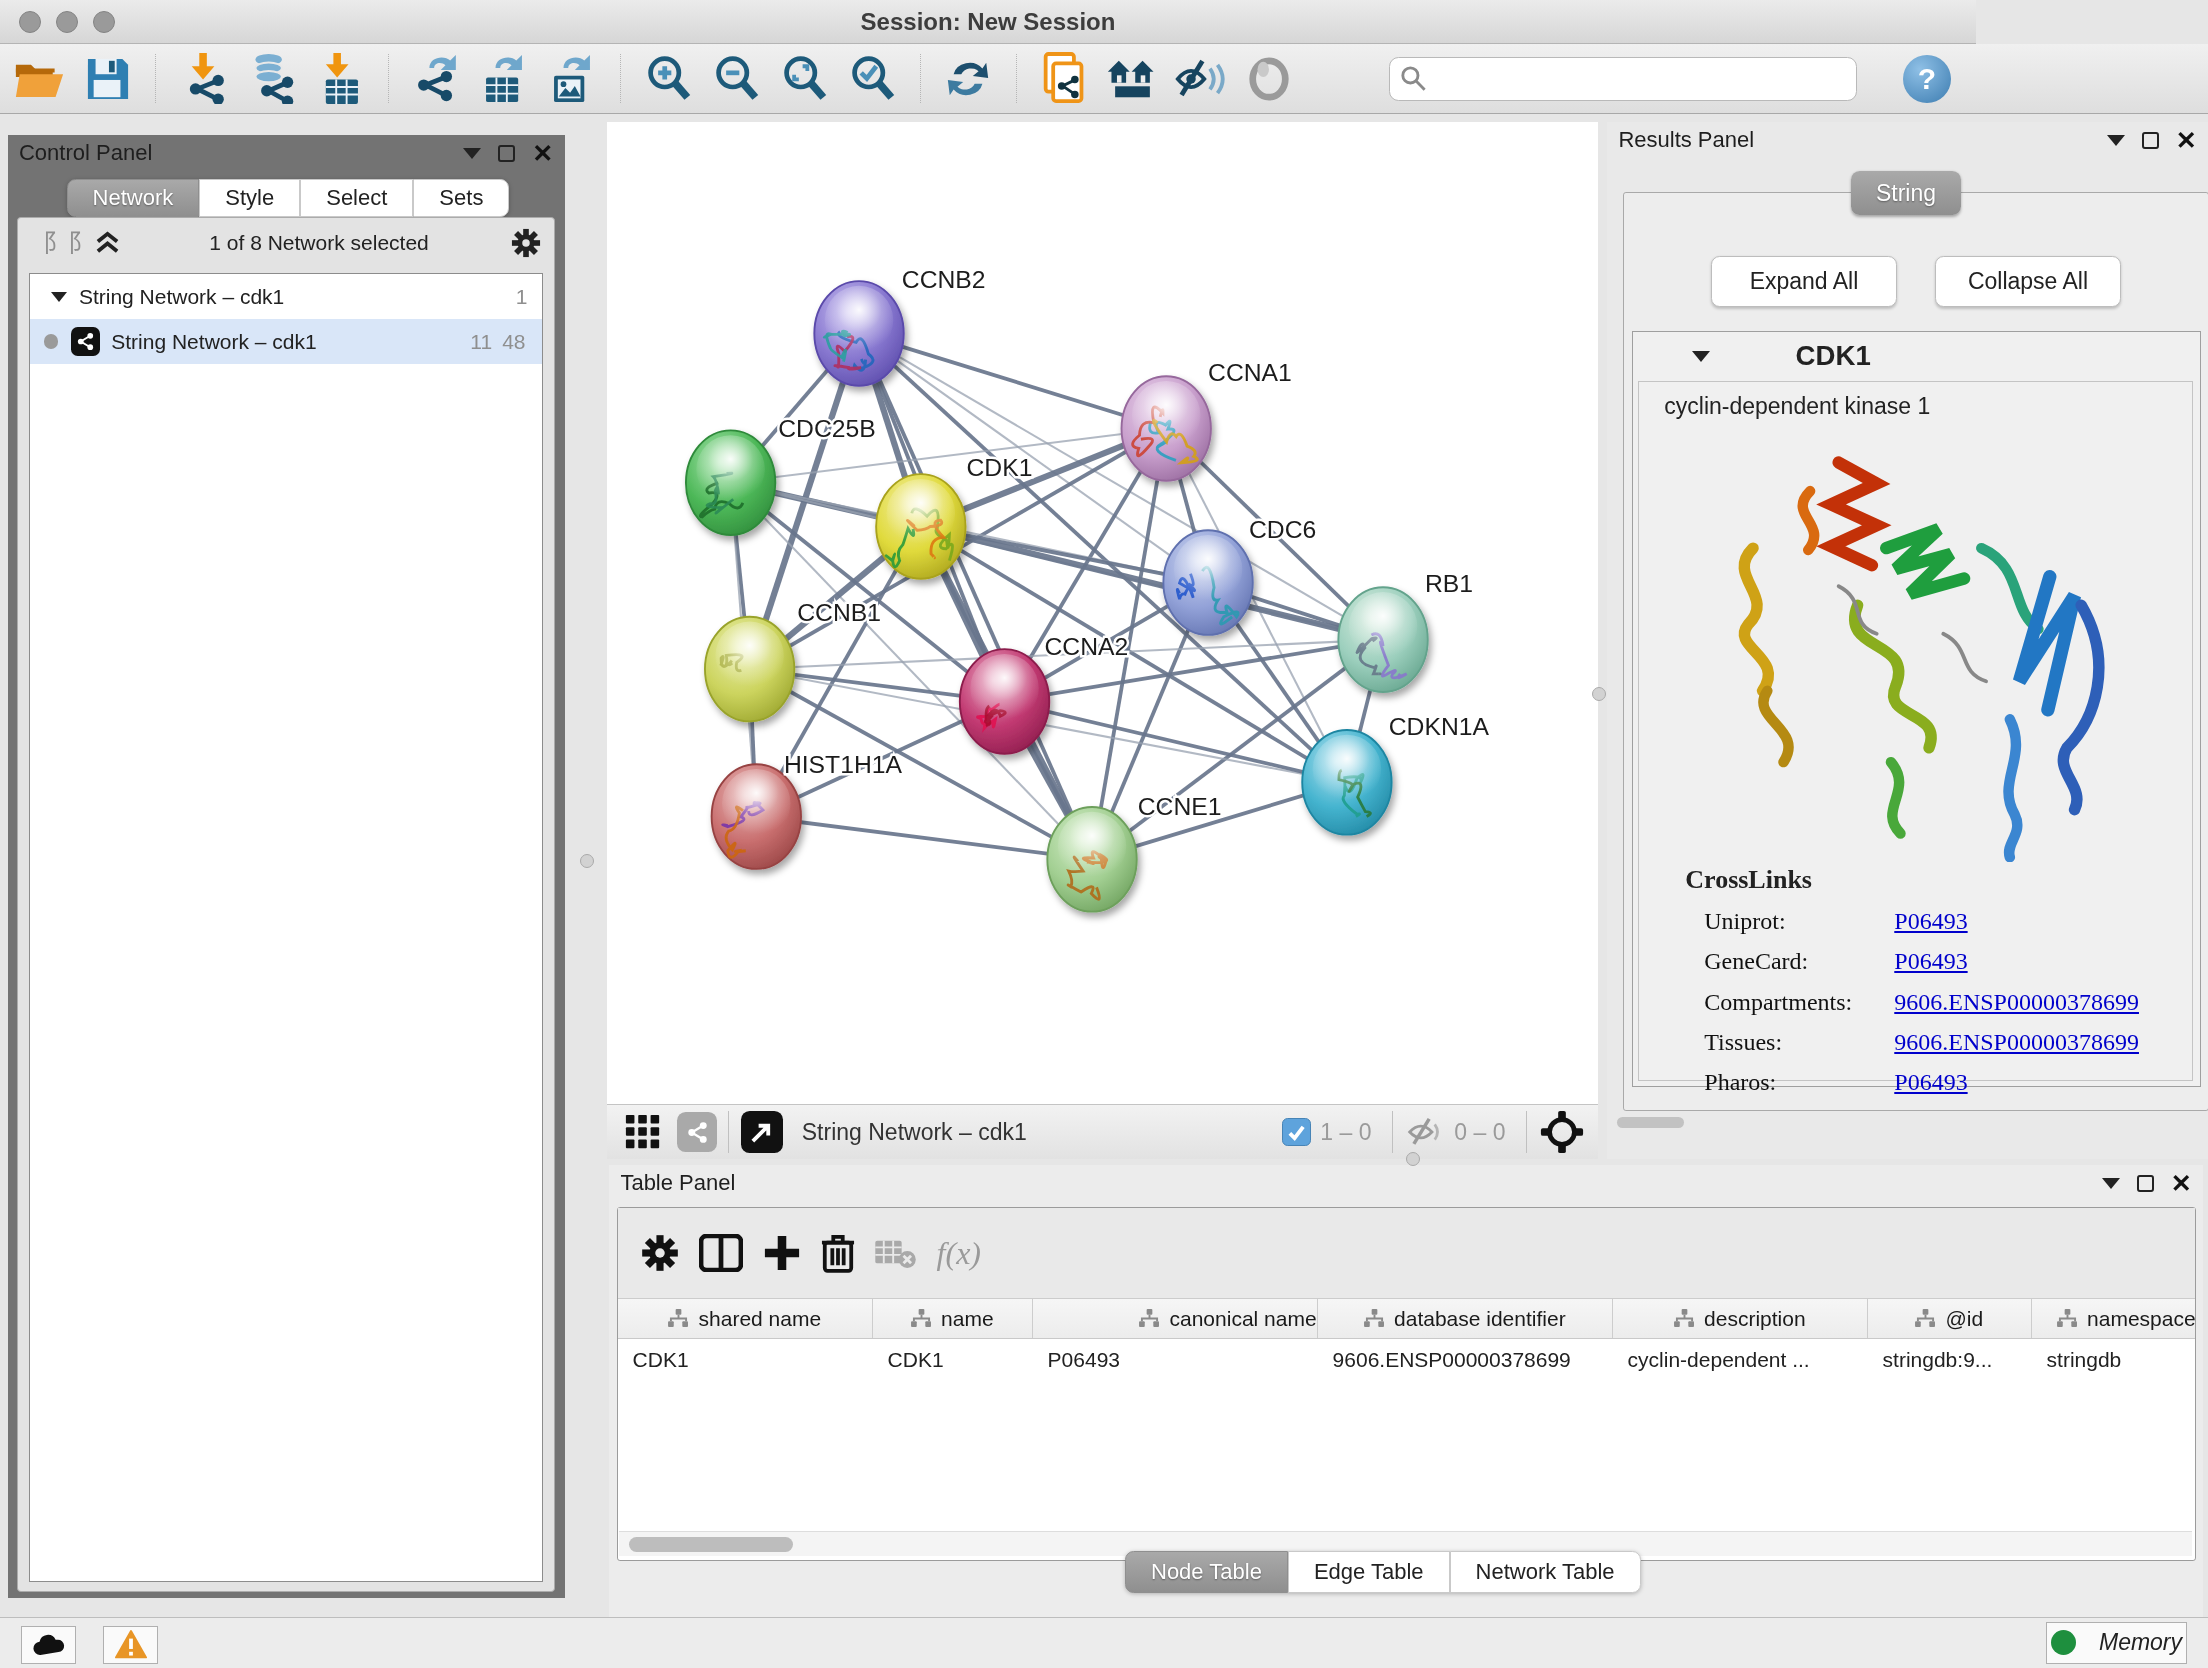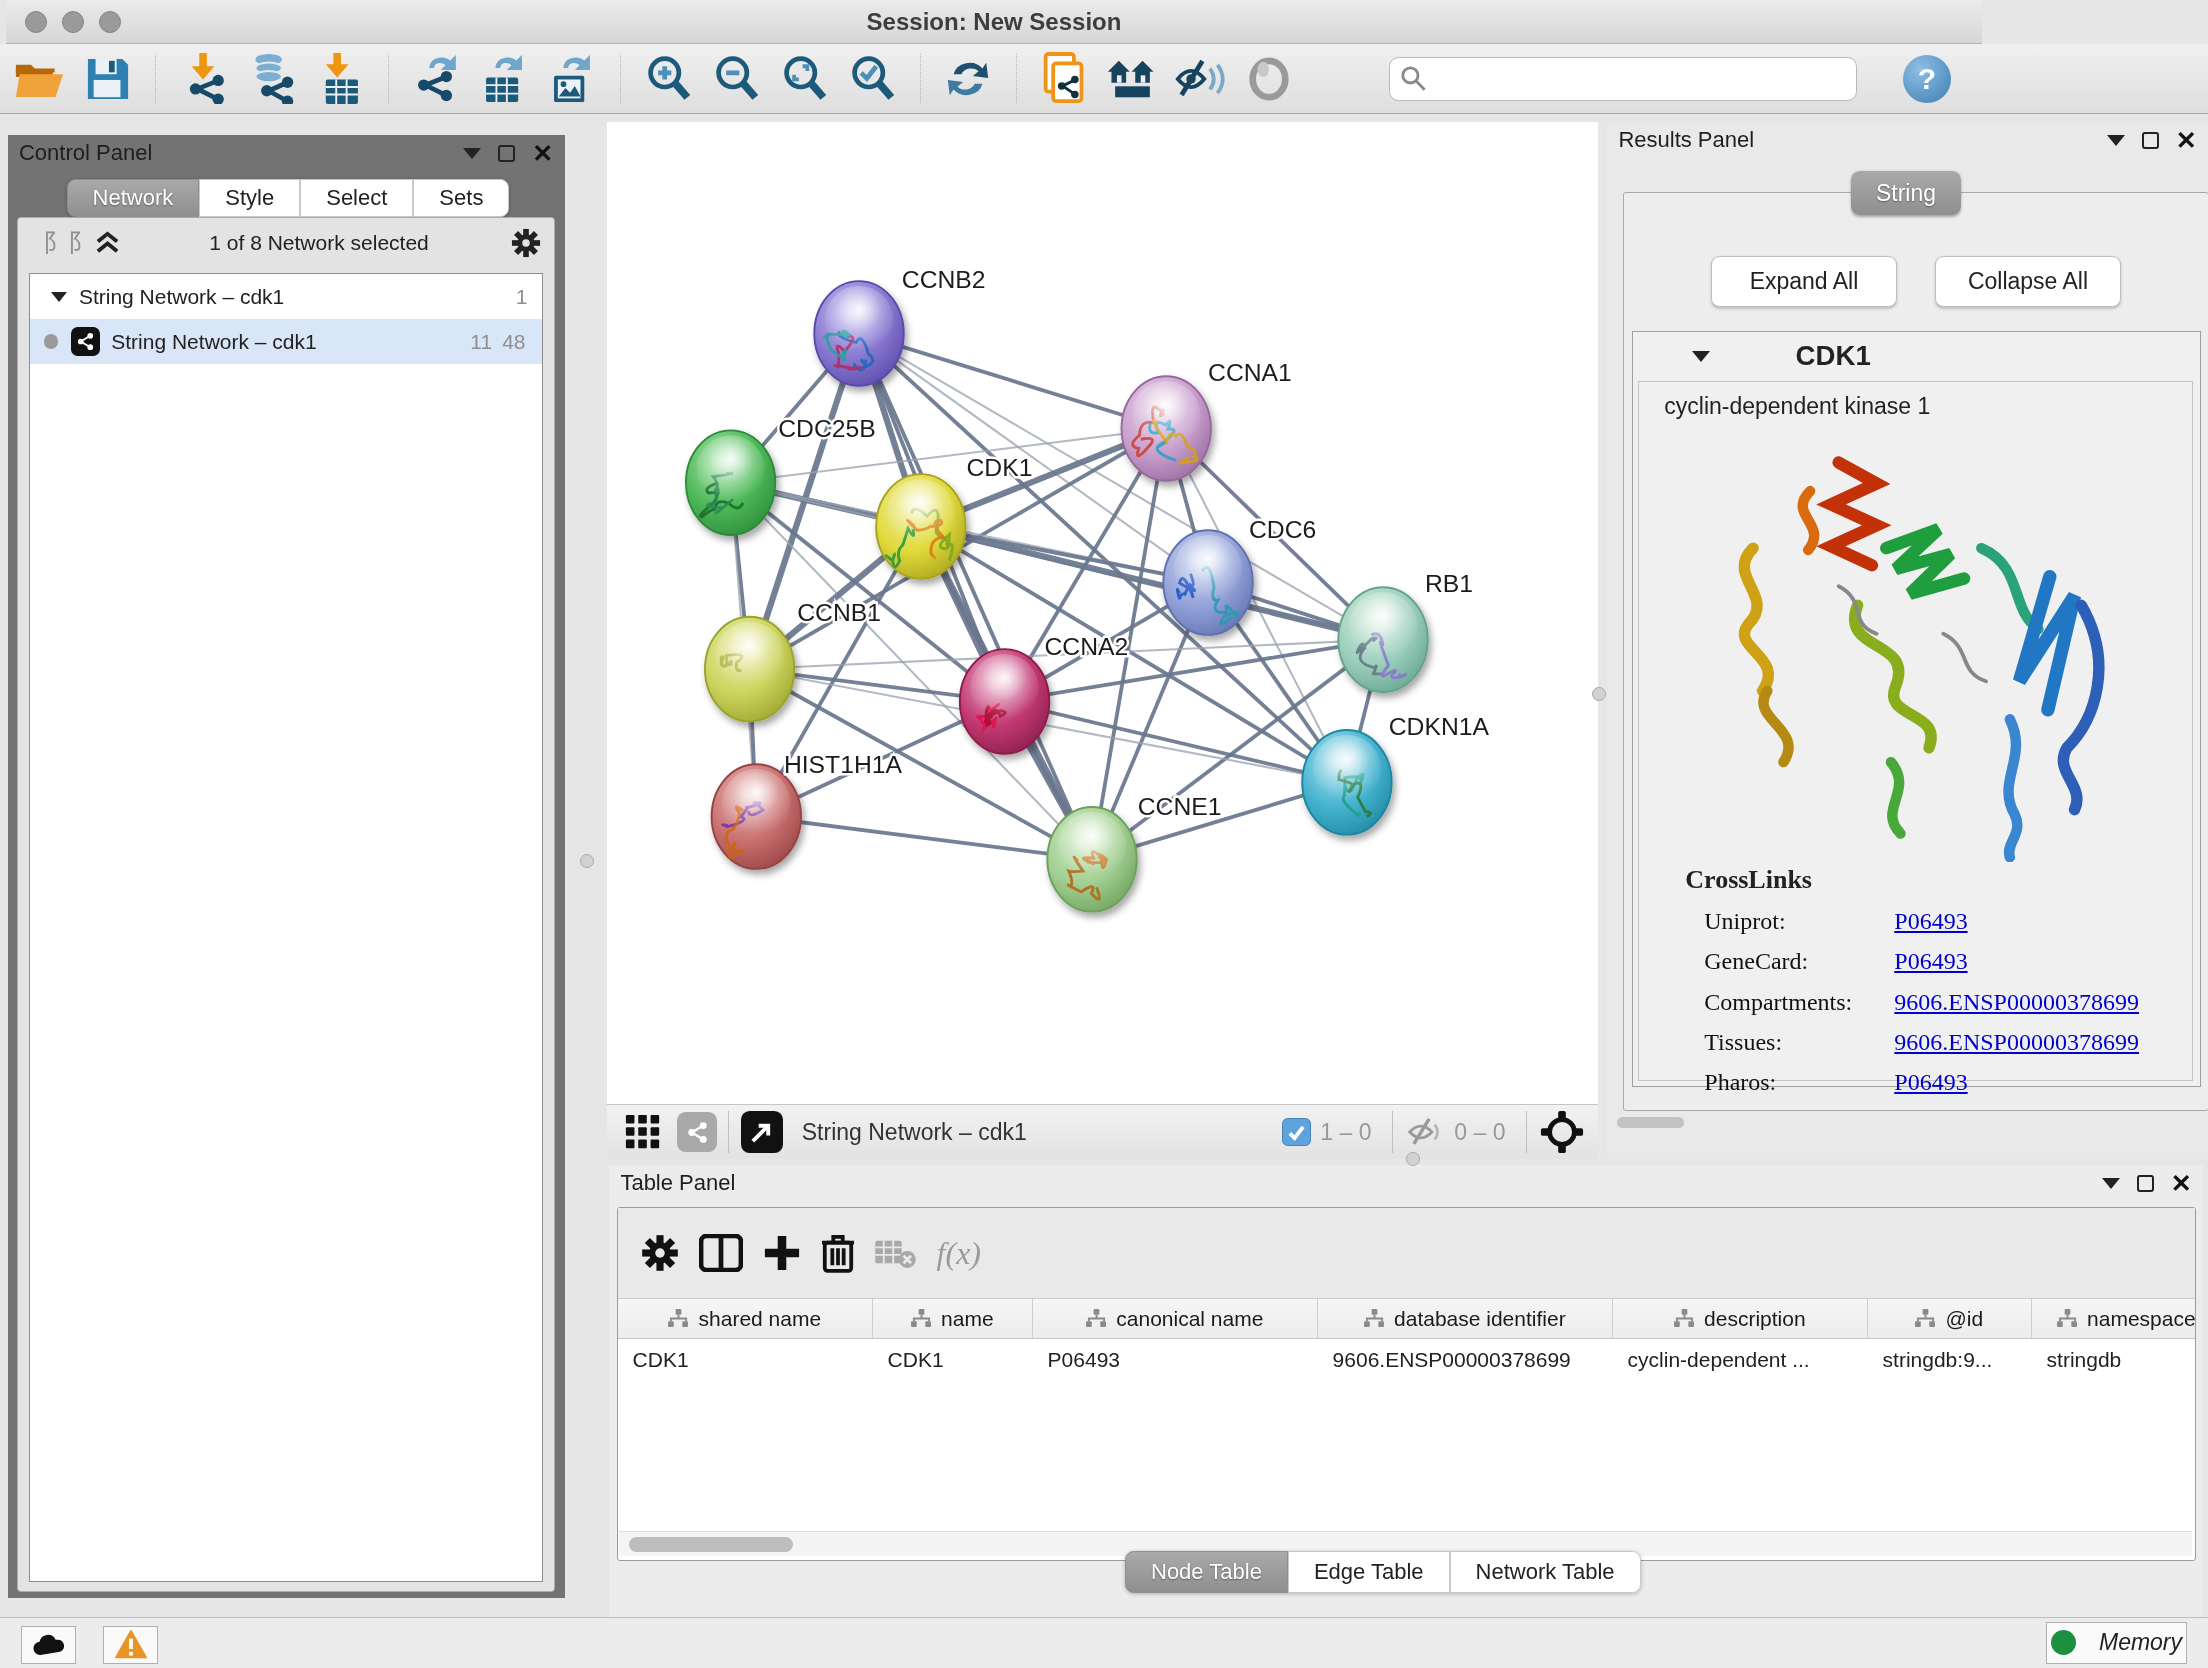--- a/index.html
+++ b/index.html
@@ -3,21 +3,21 @@
 <meta charset="utf-8">
 <style>
   * { margin:0; padding:0; box-sizing:border-box; }
   html,body { width:2208px; height:1668px; overflow:hidden; }
   body { font-family:"Liberation Sans", sans-serif; background:#e6e6e6; position:relative; color:#222; }
   .abs { position:absolute; }
 
   
   .titlebar { left:0; top:0; width:1976px; height:44px;
     background:linear-gradient(#ebebeb,#d6d6d6); border-bottom:1px solid #b4b4b4;
-    display:flex; align-items:center; justify-content:center;margin-left:6px; }
+    display:flex; align-items:center; justify-content:center; }
   .traffic { position:absolute; left:19px; top:10.5px; display:flex; gap:15px; }
   .light { width:22px; height:22px; border-radius:50%; background:#9a9a9a; border:1px solid #848484; }
   .win-title { font-size:24px; font-weight:600; color:#3d3d3d; }
 
   
   .toolbar { left:0; top:44px; width:2208px; height:70px;
     background:linear-gradient(#f0f0f0,#dedede); border-bottom:1px solid #a8a8a8;
     display:flex; align-items:center; }
   .tb-sep { width:0; border-left:1.9px dotted #b5b5b5; height:49px; margin:0 13.3px; }
   .tbi { width:53px; height:53px; display:flex; align-items:center; justify-content:center; margin:0 7.6px; }
@@ -747,21 +747,21 @@
           <svg width="21" height="19" viewBox="0 0 22 20">
             <g fill="#8a8a8a">
               <rect x="8" y="0" width="6" height="6" rx="1"></rect>
               <rect x="0" y="13" width="6" height="6" rx="1"></rect>
               <rect x="15" y="13" width="6" height="6" rx="1"></rect>
             </g>
             <path d="M11 6 v4 M3 13 v-3 h16 v3" stroke="#8a8a8a" stroke-width="2" fill="none"></path>
           </svg>
           <span>name</span>
         </div>
-        <div class="th" style="width: 285px;">
+        <div class="th" style="width: 285px; justify-content: flex-end;">
           <svg width="21" height="19" viewBox="0 0 22 20">
             <g fill="#8a8a8a">
               <rect x="8" y="0" width="6" height="6" rx="1"></rect>
               <rect x="0" y="13" width="6" height="6" rx="1"></rect>
               <rect x="15" y="13" width="6" height="6" rx="1"></rect>
             </g>
             <path d="M11 6 v4 M3 13 v-3 h16 v3" stroke="#8a8a8a" stroke-width="2" fill="none"></path>
           </svg>
           <span>canonical name</span>
         </div>

